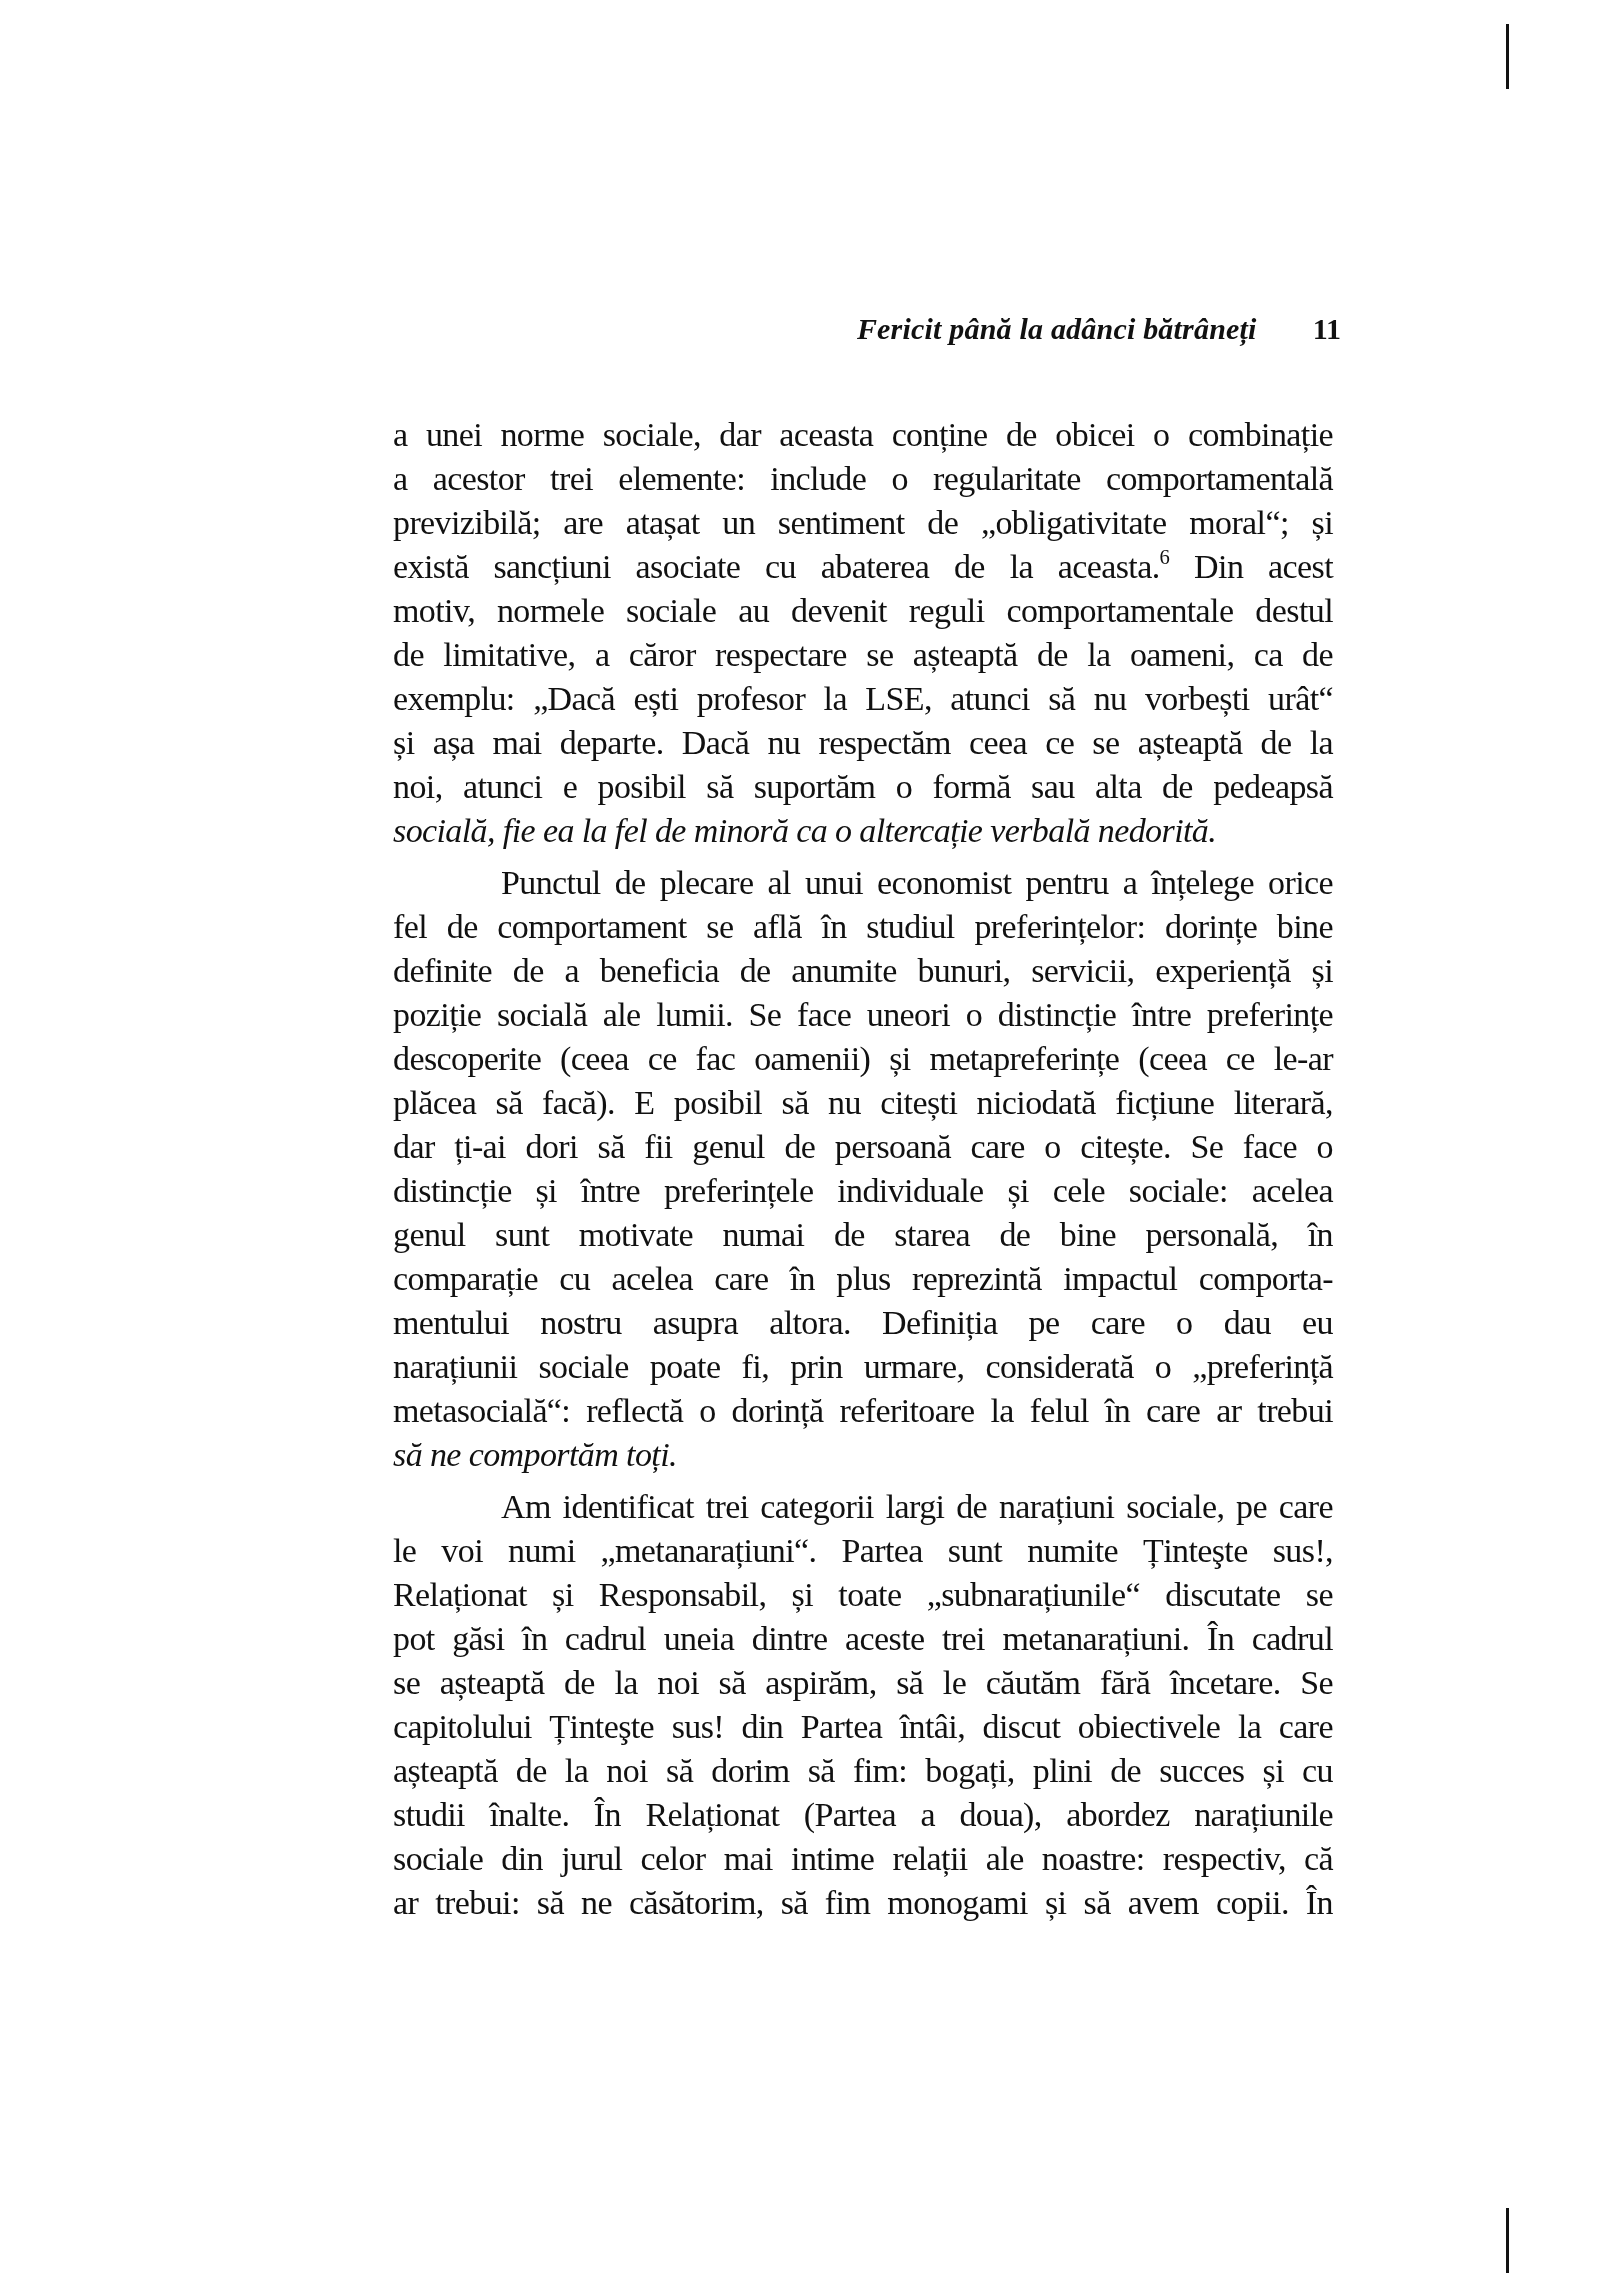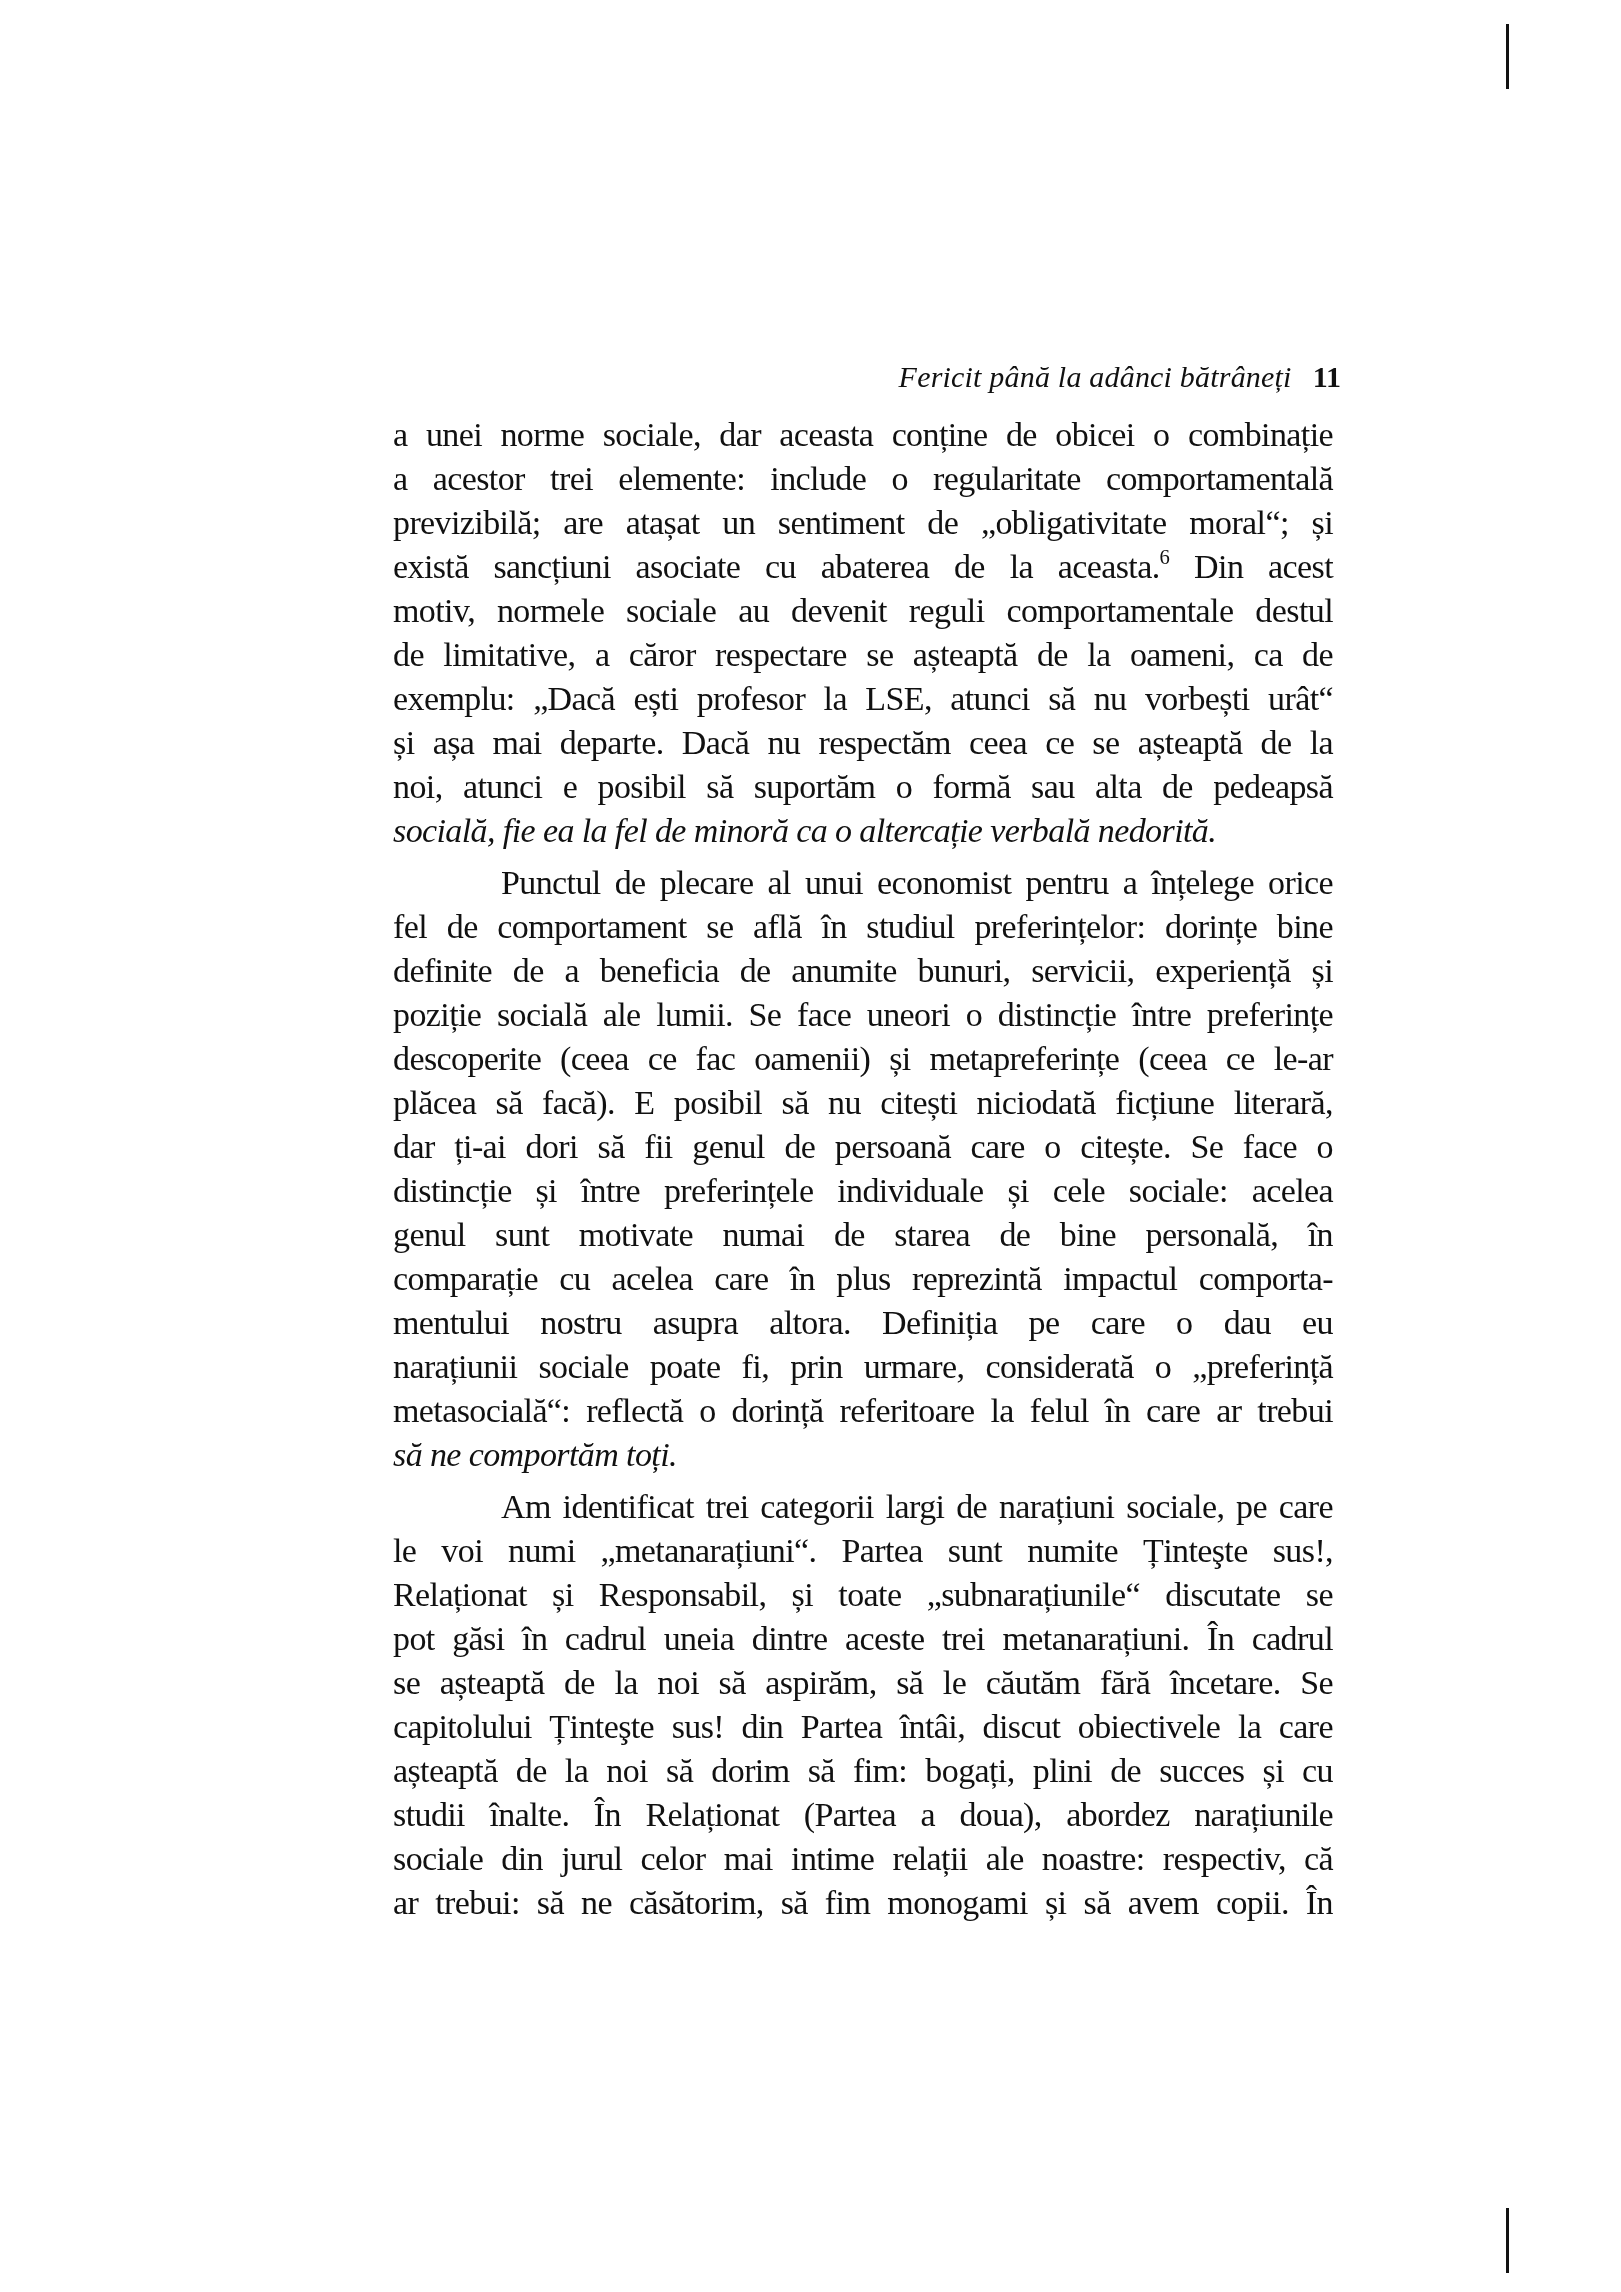--- a/index.html
+++ b/index.html
@@ -29,29 +29,28 @@
     top: 312px;
     left: 385px;
     width: 956px;
     height: 43px;
     display: flex;
     justify-content: flex-end;
     align-items: baseline;
   }
   .running-title {
     font-style: italic;
-    font-weight: normal;
+    font-weight: bold;
     font-size: 30px;
     letter-spacing: 0.2px;
-    margin-top: 48px;
   }
   .page-number {
     font-weight: bold;
     font-size: 30px;
-    margin-left: 21px;
+    margin-left: 56px;
   }
 
   .text-block {
     position: absolute;
     top: 405px;
     left: 385px;
     width: 956px;
   }
   .para {
     margin: 8px;

